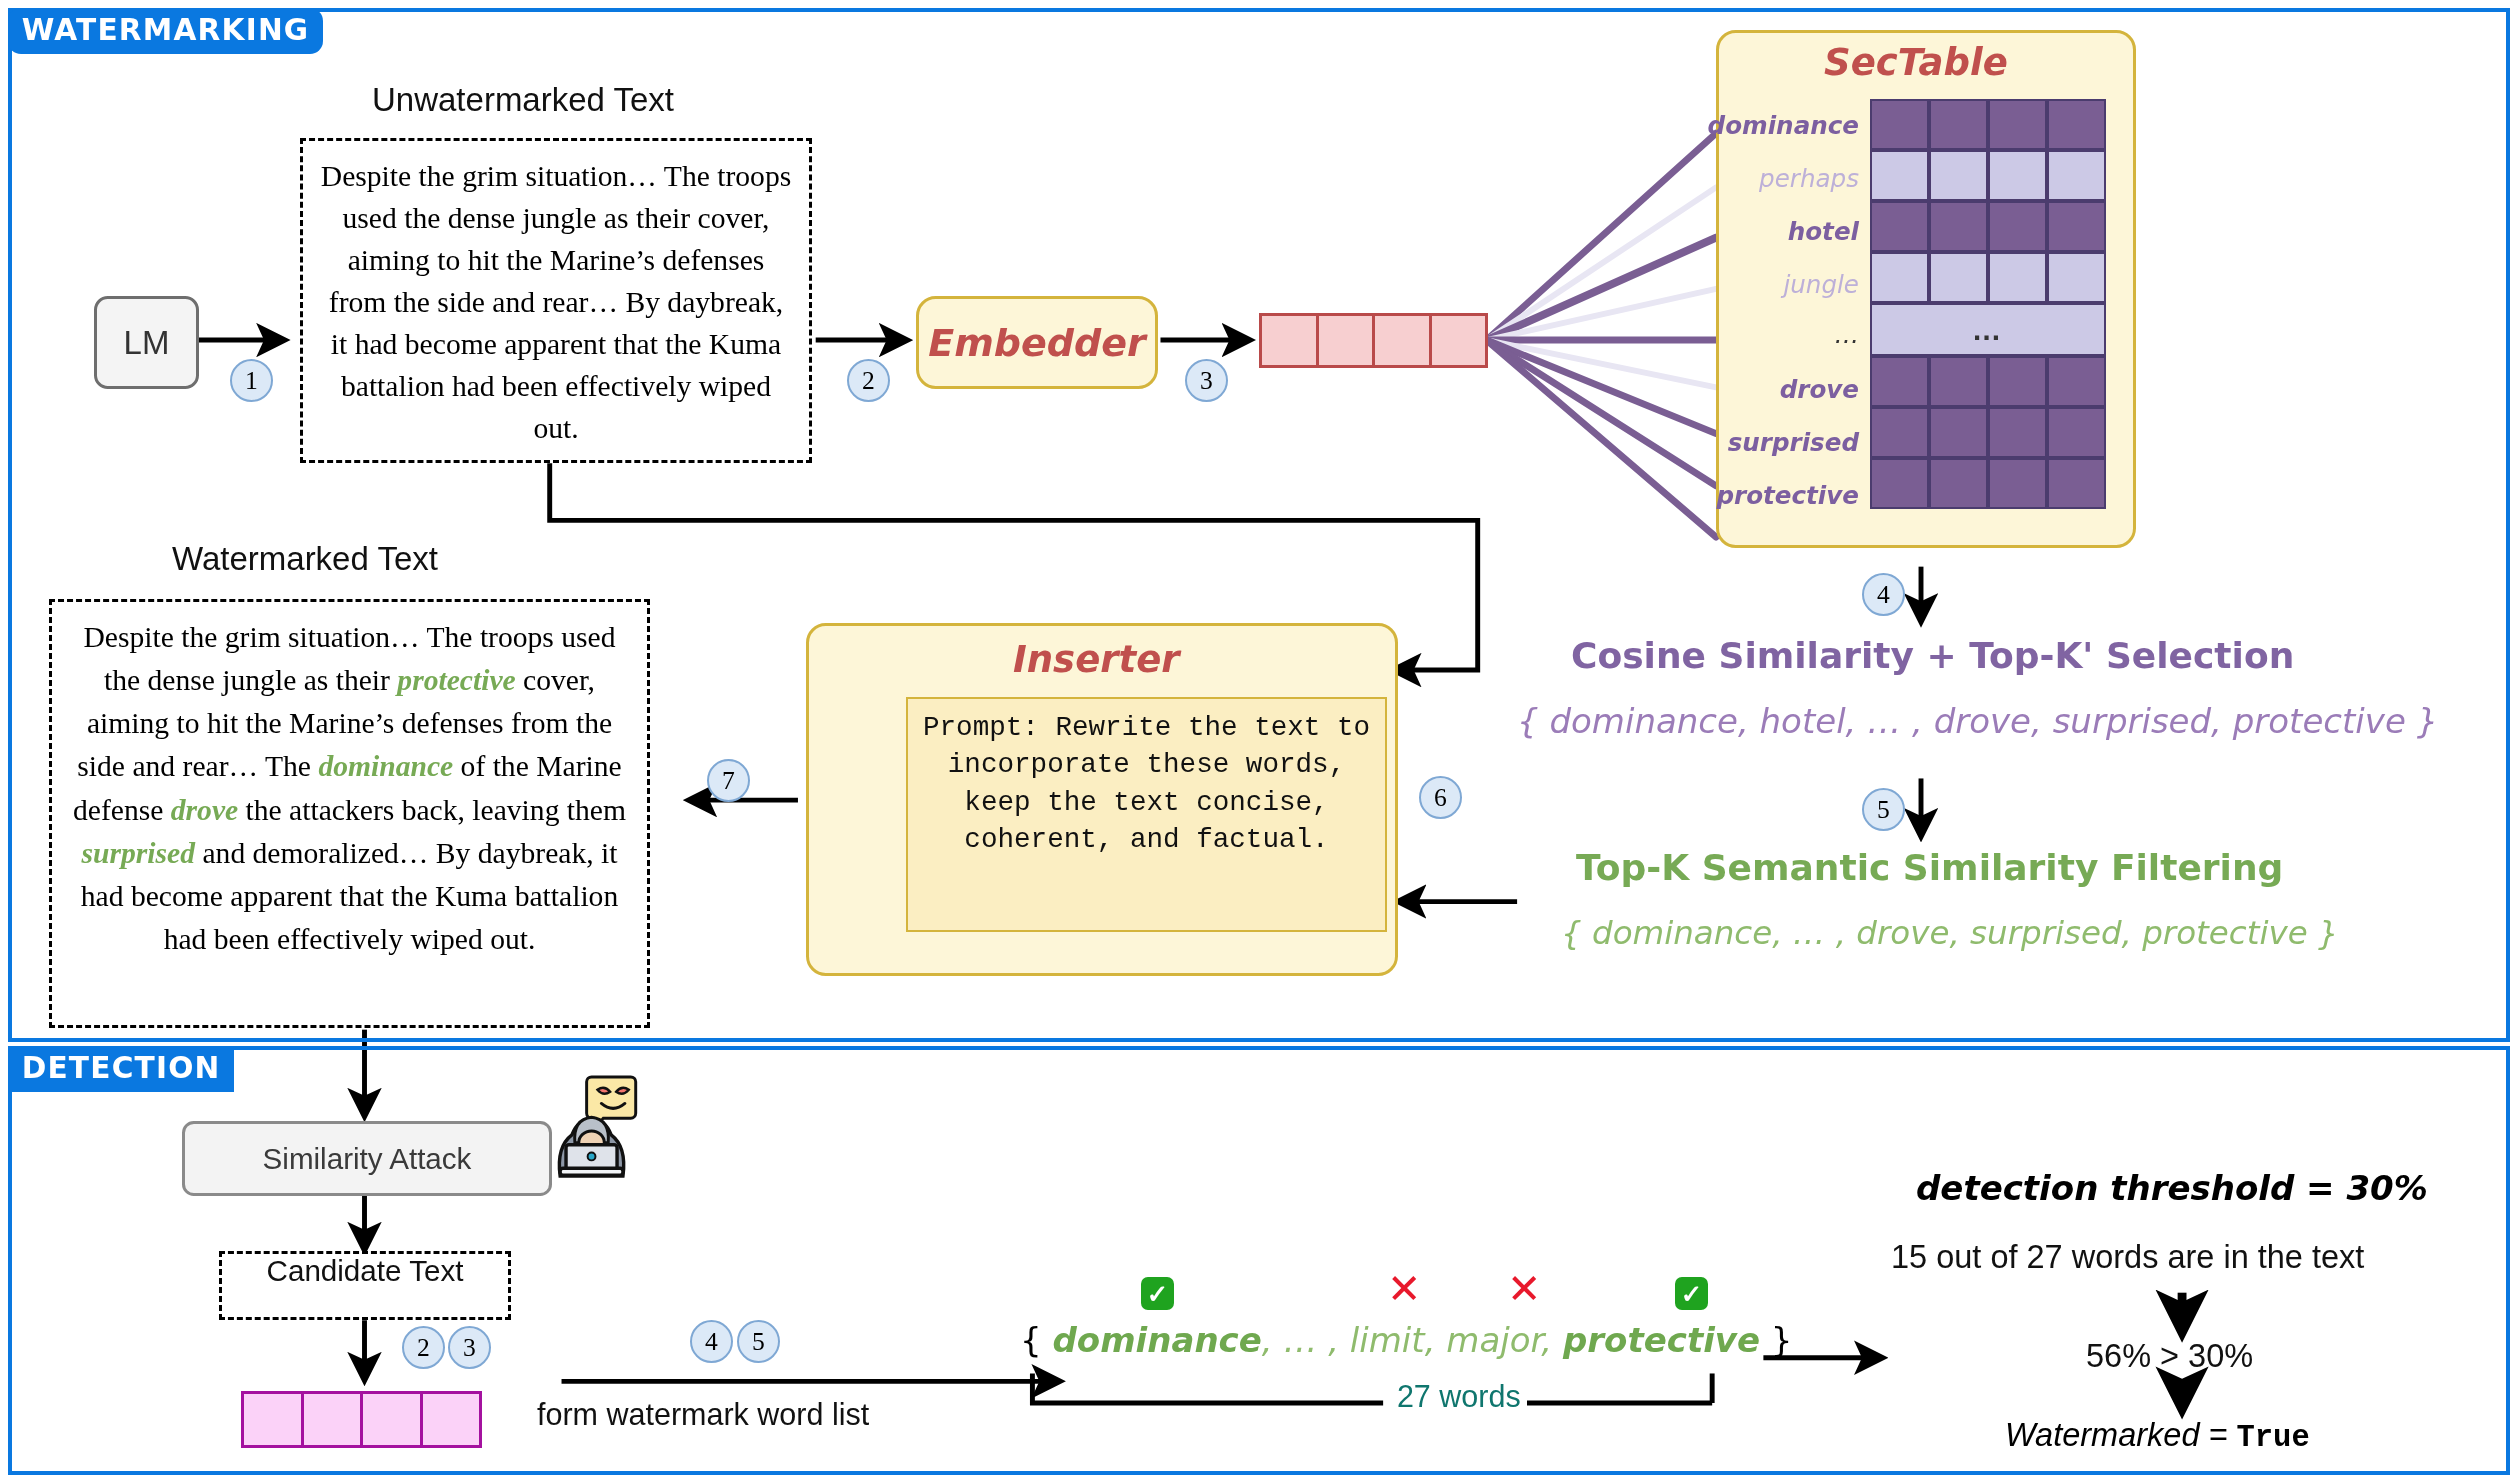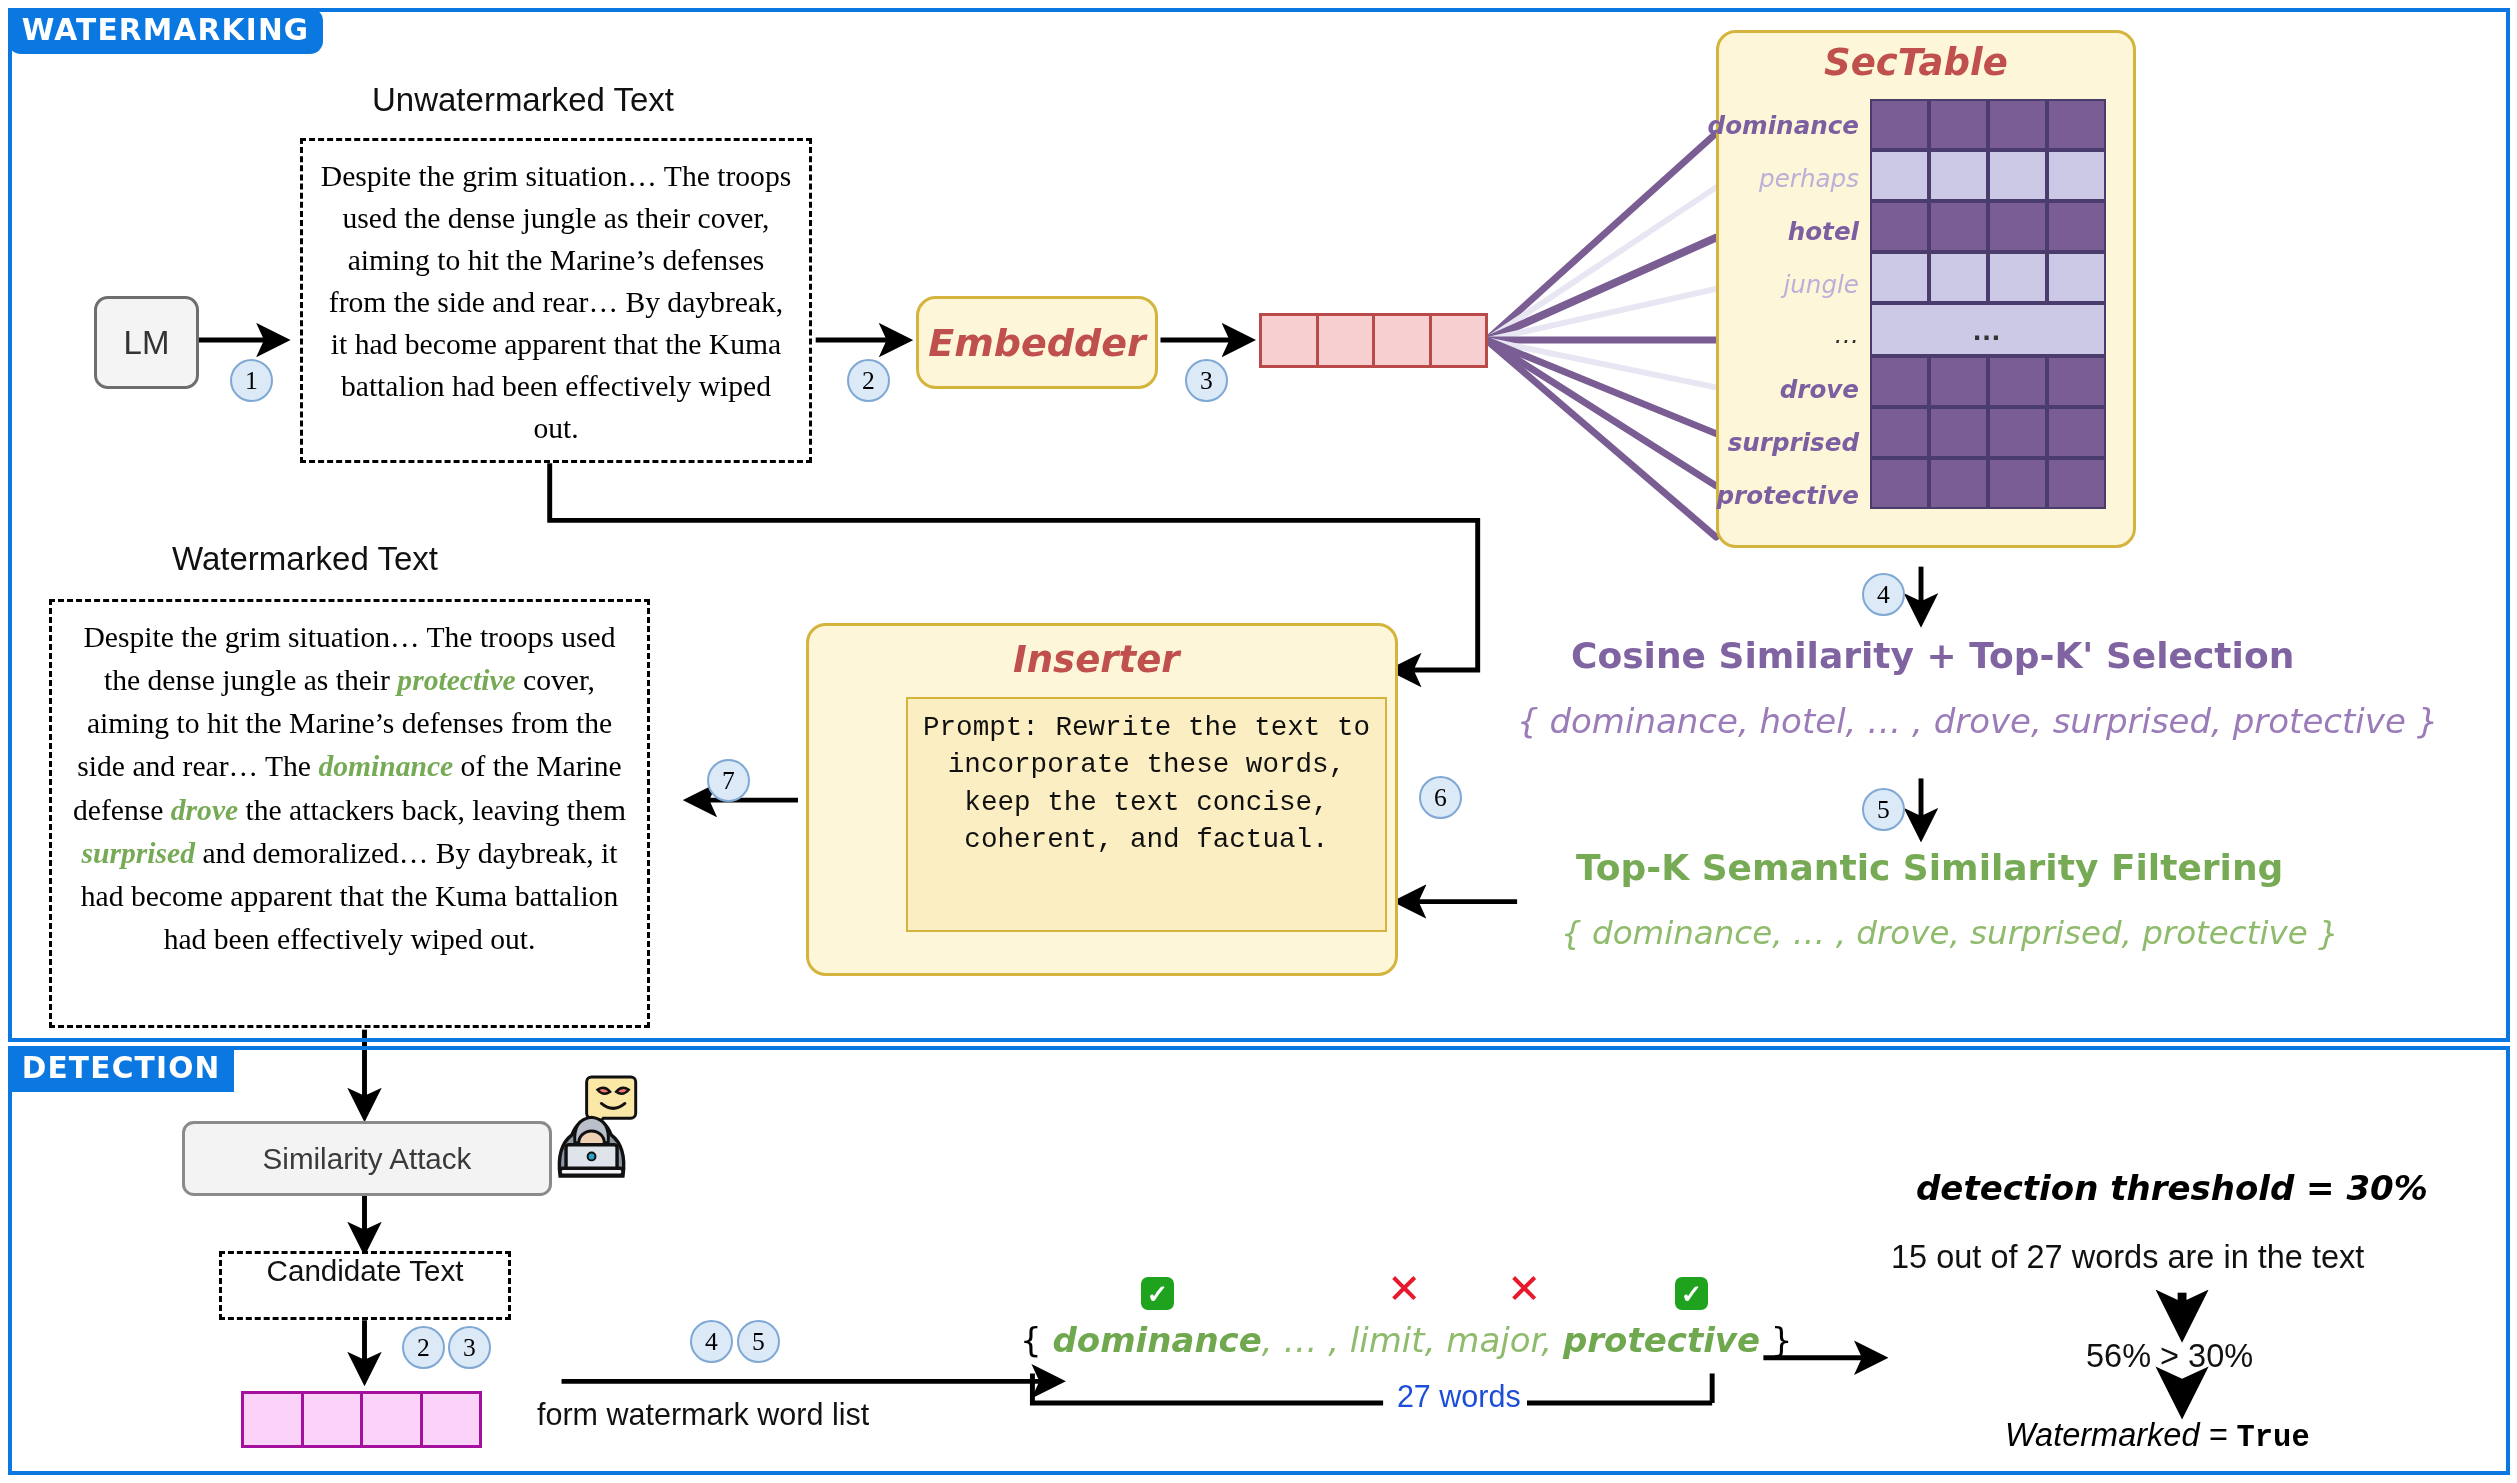--- a/index.html
+++ b/index.html
@@ -298,21 +298,21 @@
     <span>✓</span>
   </div>
   <div class="xmark" style="left:1387px;top:1269px;">✕</div>
   <div class="xmark" style="left:1507px;top:1269px;">✕</div>
   <div class="ckmark" style="left:1675px;top:1277px;">
     <span>✓</span>
   </div>
 
   <div id="det-set" style="position:absolute;left:1020px;top:1320px;font-size:34px;white-space:nowrap;"><span style="font-style: normal; font-family: &quot;DejaVu Sans&quot;, sans-serif; color: rgb(0, 0, 0);">{ </span><span style="font-style: italic; font-family: &quot;DejaVu Sans&quot;, sans-serif; color: rgb(111, 168, 79); font-weight: bold;">dominance</span><span style="font-style: italic; font-family: &quot;DejaVu Sans&quot;, sans-serif; color: rgb(143, 187, 109);">, … , </span><span style="font-style: italic; font-family: &quot;DejaVu Sans&quot;, sans-serif; color: rgb(143, 187, 109);">limit</span><span style="font-style: italic; font-family: &quot;DejaVu Sans&quot;, sans-serif; color: rgb(143, 187, 109);">, </span><span style="font-style: italic; font-family: &quot;DejaVu Sans&quot;, sans-serif; color: rgb(143, 187, 109);">major</span><span style="font-style: italic; font-family: &quot;DejaVu Sans&quot;, sans-serif; color: rgb(143, 187, 109);">, </span><span style="font-style: italic; font-family: &quot;DejaVu Sans&quot;, sans-serif; color: rgb(111, 168, 79); font-weight: bold;">protective</span><span style="font-style: normal; font-family: &quot;DejaVu Sans&quot;, sans-serif; color: rgb(0, 0, 0);"> }</span></div>
 
-  <div class="lbl" style="left:1391px;top:1379px;font-size:30.5px;color:#1d4ed8;background:#fff;padding:0 5.9px;">27 words</div>
+  <div class="lbl" style="left:1391px;top:1379px;font-size:30.5px;color:#0f766e;background:#fff;padding:0 5.9px;">27 words</div>
 
   <div class="lbl" style="left:1916px;top:1168px;font-size:34px;font-weight:bold;font-style:italic;color:#000;font-family:'DejaVu Sans',sans-serif;">detection threshold = 30%</div>
   <div class="lbl" style="left:1891px;top:1239px;font-size:32.5px;color:#111;">15 out of 27 words are in the text</div>
   <div class="lbl" style="left:2086px;top:1338px;font-size:32.5px;color:#111;">56% &gt; 30%</div>
   <div class="lbl" style="left:2005px;top:1417px;font-size:32.5px;">
     <span style="font-style:italic;">Watermarked = </span><span class="mono" style="font-weight:bold;font-size:30.5px;">True</span>
   </div>
 
 </div>
 

